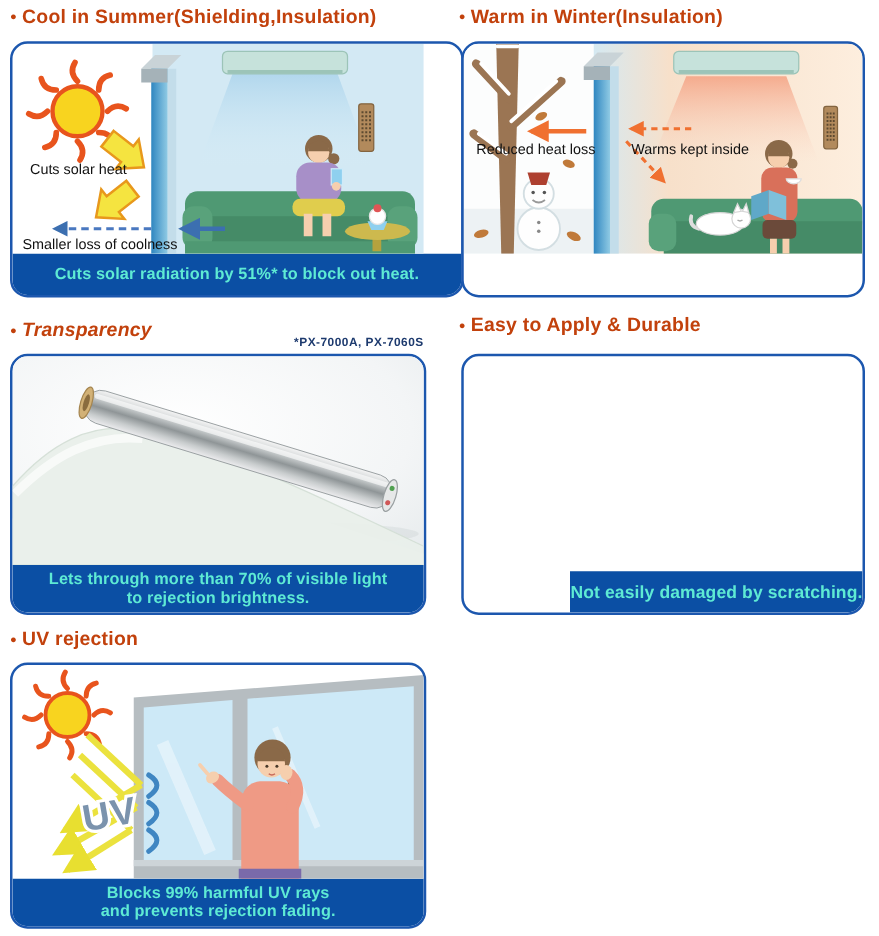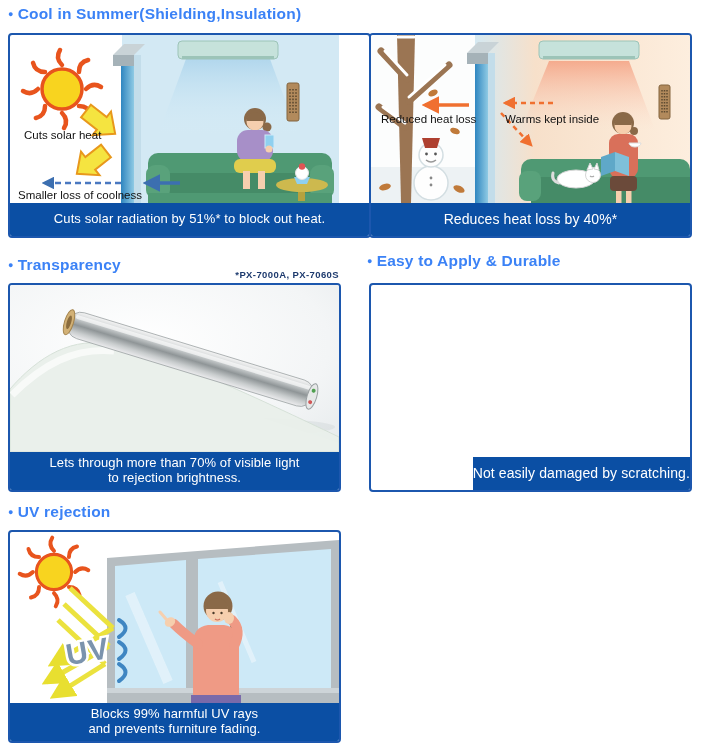--- a/index.html
+++ b/index.html
@@ -1,37 +1,38 @@
 <!DOCTYPE html>
 <html><head>
 <meta charset="utf-8">
 <style>
   html,body{margin:0;padding:0;background:#ffffff;}
   body{width:703px;height:749px;position:relative;font-family:"Liberation Sans",sans-serif;overflow:hidden;}
   .stage{position:absolute;left:0;top:0;width:703px;height:749px;}
-  .sec-title{position:absolute;font-weight:bold;font-size:15.5px;color:#3b82f6;white-space:nowrap;letter-spacing:.2px;}
+  .sec-title{position:absolute;font-weight:bold;font-size:15.5px;color:#c2410c;white-space:nowrap;letter-spacing:.2px;}
   .sec-title .dot{font-size:9px;vertical-align:2.5px;margin-right:4px;}
-  .panel{position:absolute;border:2px solid #1c57ae;border-radius:4px;background:#ffffff;overflow:hidden;display:flex;flex-direction:column;box-sizing:border-box;}
+  .panel{position:absolute;border:2px solid #1c57ae;border-radius:14px;background:#ffffff;overflow:hidden;display:flex;flex-direction:column;box-sizing:border-box;}
   .art{flex:1;position:relative;}
   .art svg{position:absolute;left:0;top:0;display:block;}
-  .banner{background:#0b4fa4;color:#ffffff;font-weight:normal;text-align:center;display:flex;flex-direction:column;justify-content:center;align-items:center;line-height:1.14;letter-spacing:.1px;}
+  .banner{background:#0b4fa4;color:#5eead4;font-weight:bold;text-align:center;display:flex;flex-direction:column;justify-content:center;align-items:center;line-height:1.14;letter-spacing:.1px;}
   .banner.h33{height:33px;font-size:14px;}
   .banner.h33.small{font-size:13px;}
   .banner.h38{height:38px;font-size:13px;}
   .footnote{position:absolute;font-size:9.5px;font-weight:bold;color:#1d3a6e;text-align:right;letter-spacing:.4px;margin-top:28px;}
   svg text{font-family:"Liberation Sans",sans-serif;}
   .lbl{font-size:11.5px;fill:#111111;}
 </style>
 </head>
 <body>
 
 <div class="stage">
 
   <div class="sec-title" style="left:8px;top:5px;"><span class="dot">●</span><span>Cool in Summer(Shielding,Insulation)</span></div>
-  <div class="sec-title" style="left:8px;top:256px;"><span class="dot">●</span><span>Transparency</span></div>
+  <div class="sec-title" style="left:367px;top:5px;"><span class="dot">●</span><span>Warm in Winter(Insulation)</span></div>
+  <div class="sec-title" style="left:8px;top:256px;font-style:italic;"><span class="dot">●</span><span>Transparency</span></div>
   <div class="sec-title" style="left:367px;top:252px;"><span class="dot">●</span><span>Easy to Apply &amp; Durable</span></div>
   <div class="sec-title" style="left:8px;top:503px;"><span class="dot">●</span><span>UV rejection</span></div>
 
   <div class="panel" style="left:8px;top:33px;width:363px;height:205px;">
     <div class="art">
       <svg width="329" height="168" viewBox="0 0 329 168">
         <defs>
           <linearGradient id="p1film" x1="0" y1="0" x2="1" y2="0">
               <stop offset="0" stop-color="#2f86c0"></stop>
               <stop offset="1" stop-color="#8fcae4"></stop>
@@ -221,23 +222,20 @@
         </g>
         <g>
           <line x1="98" y1="70" x2="54" y2="70" stroke="#f07030" stroke-width="3.5" marker-end="url(#p2mo)"></line>
           <line x1="182" y1="68" x2="134" y2="68" stroke="#f07030" stroke-width="2.5" stroke-dasharray="5 4" marker-end="url(#p2mo)"></line>
           <line x1="130" y1="78" x2="160" y2="110" stroke="#f07030" stroke-width="2.5" stroke-dasharray="5 4" marker-end="url(#p2mo)"></line>
         </g>
         <text class="lbl" x="10" y="88">Reduced heat loss</text>
         <text class="lbl" x="134" y="88">Warms kept inside</text>
       </svg>
     </div>
-    <div class="banner h33">
-        <span>Reduces heat loss by 40%*</span>
-      </div>
   </div>
 
   <div class="panel" style="left:8px;top:283px;width:333px;height:209px;">
     <div class="art">
       <svg width="329" height="167" viewBox="0 0 329 167">
         <defs>
           <radialGradient id="p3bg" cx=".4" cy=".35" r=".95">
               <stop offset="0" stop-color="#ffffff"></stop>
               <stop offset=".6" stop-color="#f3f5f6"></stop>
               <stop offset="1" stop-color="#e2e7e9"></stop>
@@ -385,17 +383,17 @@
           <ellipse cx="160" cy="90" rx="5.5" ry="4.5" fill="#f6cfae" transform="rotate(-35 160 90)"></ellipse>
           <path d="M156,87 l-6,-7" stroke="#f6cfae" stroke-width="3" stroke-linecap="round"></path>
           <path d="M224,114 q8,-16 -2,-26" stroke="#ef9a85" stroke-width="10" fill="none" stroke-linecap="round"></path>
           <ellipse cx="219" cy="86" rx="5" ry="6" fill="#f6cfae"></ellipse>
           <rect x="181" y="163" width="50" height="8" fill="#7a6aaa"></rect>
         </g>
       </svg>
     </div>
     <div class="banner h38">
         <span>Blocks 99% harmful UV rays</span>
-        <span>and prevents furniture fading.</span>
+        <span>and prevents rejection fading.</span>
       </div>
   </div>
 
 </div>
 
 </body></html>

